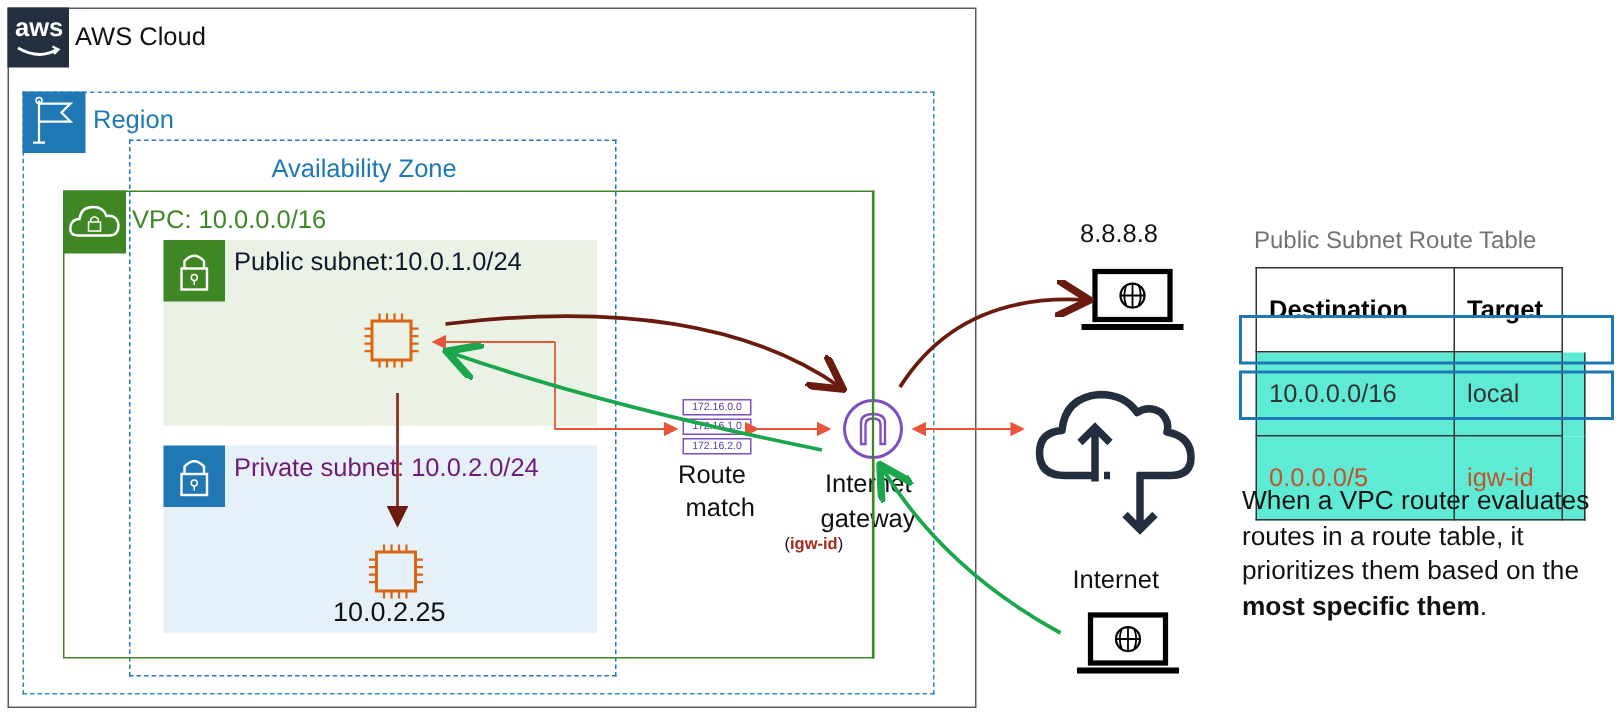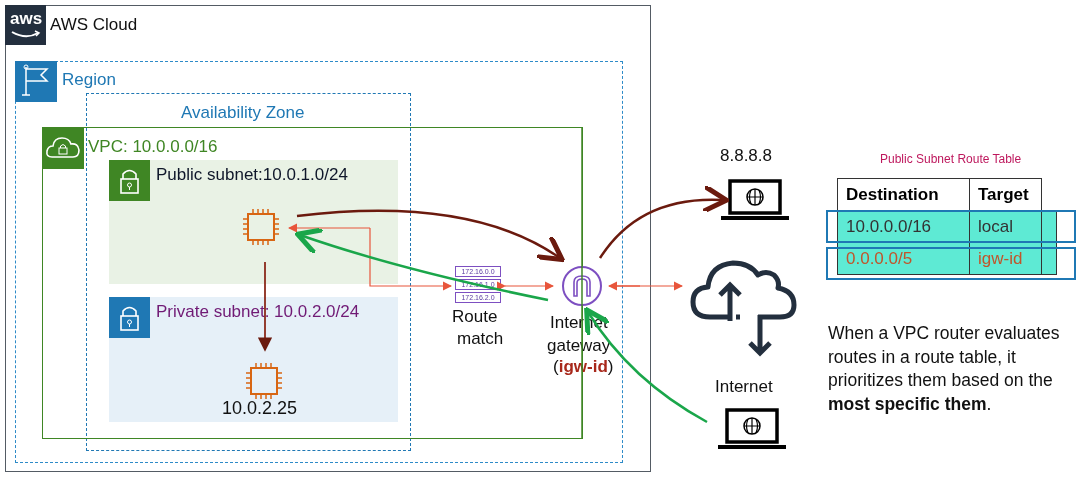--- a/index.html
+++ b/index.html
@@ -17,21 +17,21 @@
         border: 1.5px dashed #1f78b4; box-sizing: border-box; }
   #vpc { left: 42px; top: 127px; width: 541px; height: 312px;
          border: 1.5px solid #3f8624; box-sizing: border-box; }
   #vpc-icon { left: 42px; top: 127px; width: 42px; height: 42px; background: #3f8624; }
   #pub { left: 109px; top: 160px; width: 289px; height: 124px; background: #e9f2e5; }
   #pub-icon { left: 109px; top: 160px; width: 41px; height: 41px; background: #3f8624; }
   #priv { left: 109px; top: 297px; width: 289px; height: 125px; background: #e6f0f8; }
   #priv-icon { left: 109px; top: 297px; width: 41px; height: 41px; background: #1f78b4; }
   .lbl { font-size: 17px; }
   #route-table-box { left: 837px; top: 178px; border-collapse: collapse; font-size: 17px; }
-  #route-table-box td, #route-table-box th { border: 1px solid #333; padding: 0 8px; height: 31px; text-align: left; }
+  #route-table-box td, #route-table-box th { border: 1px solid #333; padding: 12px 8px; height: 31px; text-align: left; }
   #route-table-box th { font-weight: bold; background: #ffffff; }
   #route-table-box td { background: #5eead4; }
   .rt-hl { position: absolute; border: 2.5px solid #1f78b4; box-sizing: border-box; }
   #note { left: 828px; top: 322px; font-size: 17.5px; line-height: 23.5px; color: #111; white-space: normal; width: 250px; }
 </style>
 </head>
 <body>
 
 <div id="aws-cloud" class="abs"></div>
 <div id="aws-logo" class="abs">
@@ -108,21 +108,21 @@
 </div>
 <span class="t" style="left:452px;top:307px;font-size:17px;color:#111">Route</span>
 <span class="t" style="left:457px;top:329px;font-size:17px;color:#111">match</span>
 
 <svg class="abs" style="left:561px;top:265px" width="42" height="42">
   <circle cx="21" cy="21" r="19" fill="#fff" stroke="#7d4fc1" stroke-width="2"></circle>
   <path d="M13 31 V17 Q13 11 21 11 Q29 11 29 17 V31 H26 V18 Q26 14 21 14 Q16 14 16 18 V31 Z" fill="none" stroke="#7d4fc1" stroke-width="1.6"></path>
 </svg>
 <span class="t" style="left:550px;top:313px;font-size:17px;color:#111">Internet</span>
 <span class="t" style="left:547px;top:336px;font-size:17px;color:#111">gateway</span>
-<span class="t" style="left:553px;top:357px;font-size:17px;color:#111"><span>(</span><b style="color:#a8281b">igw-id</b><span>)</span></span>
+<span class="t" style="left:523px;top:357px;font-size:11px;color:#111"><span>(</span><b style="color:#a8281b">igw-id</b><span>)</span></span>
 
 <span class="t" style="left:720px;top:146px;font-size:17px;color:#111">8.8.8.8</span>
 <svg class="abs" style="left:720px;top:178px" width="70" height="44">
   <rect x="10" y="3" width="50" height="32" fill="none" stroke="#000" stroke-width="3.5"></rect>
   <rect x="1" y="38" width="68" height="4" fill="#000"></rect>
   <circle cx="35" cy="19" r="8" fill="none" stroke="#000" stroke-width="1.5"></circle>
   <path d="M27 19 H43 M35 11 V27 M31 12 Q28 19 31 26 M39 12 Q42 19 39 26" stroke="#000" stroke-width="1.2" fill="none"></path>
 </svg>
 
 <svg class="abs" style="left:688px;top:255px" width="112" height="110">
@@ -164,21 +164,21 @@
   <path d="M640 286 H609" stroke="#e8553b" stroke-width="1.2" fill="none" marker-end="url(#mRed)"></path>
 
   <path d="M297 216 Q470 195 560 258" stroke="#6b1a0e" stroke-width="2.5" fill="none" marker-end="url(#mBrown)"></path>
   <path d="M600 258 Q640 195 724 200" stroke="#6b1a0e" stroke-width="2.5" fill="none" marker-end="url(#mBrown)"></path>
   <path d="M265 262 V350" stroke="#8b2a1a" stroke-width="1.8" fill="none" marker-end="url(#mBrownS)"></path>
 
   <path d="M548 300 Q400 270 300 235" stroke="#1aa64a" stroke-width="2.5" fill="none" marker-end="url(#mGreen)"></path>
   <path d="M707 422 Q630 380 588 312" stroke="#1aa64a" stroke-width="2.5" fill="none" marker-end="url(#mGreen)"></path>
 </svg>
 
-<span class="t" style="left:880px;top:152px;font-size:12px;color:#be185d">Public Subnet Route Table</span>
+<span class="t" style="left:836px;top:152px;font-size:16px;color:#737373">Public Subnet Route Table</span>
 <table id="route-table-box" class="abs">
   <tbody>
       <tr>
     <th style="width:115px">Destination</th>
     <th style="width:55px">Target</th>
     <td style="border:none;background:transparent;width:14px;padding:0"></td>
   </tr>
   <tr>
     <td style="color:#333">10.0.0.0/16</td>
     <td style="color:#333">local</td>

